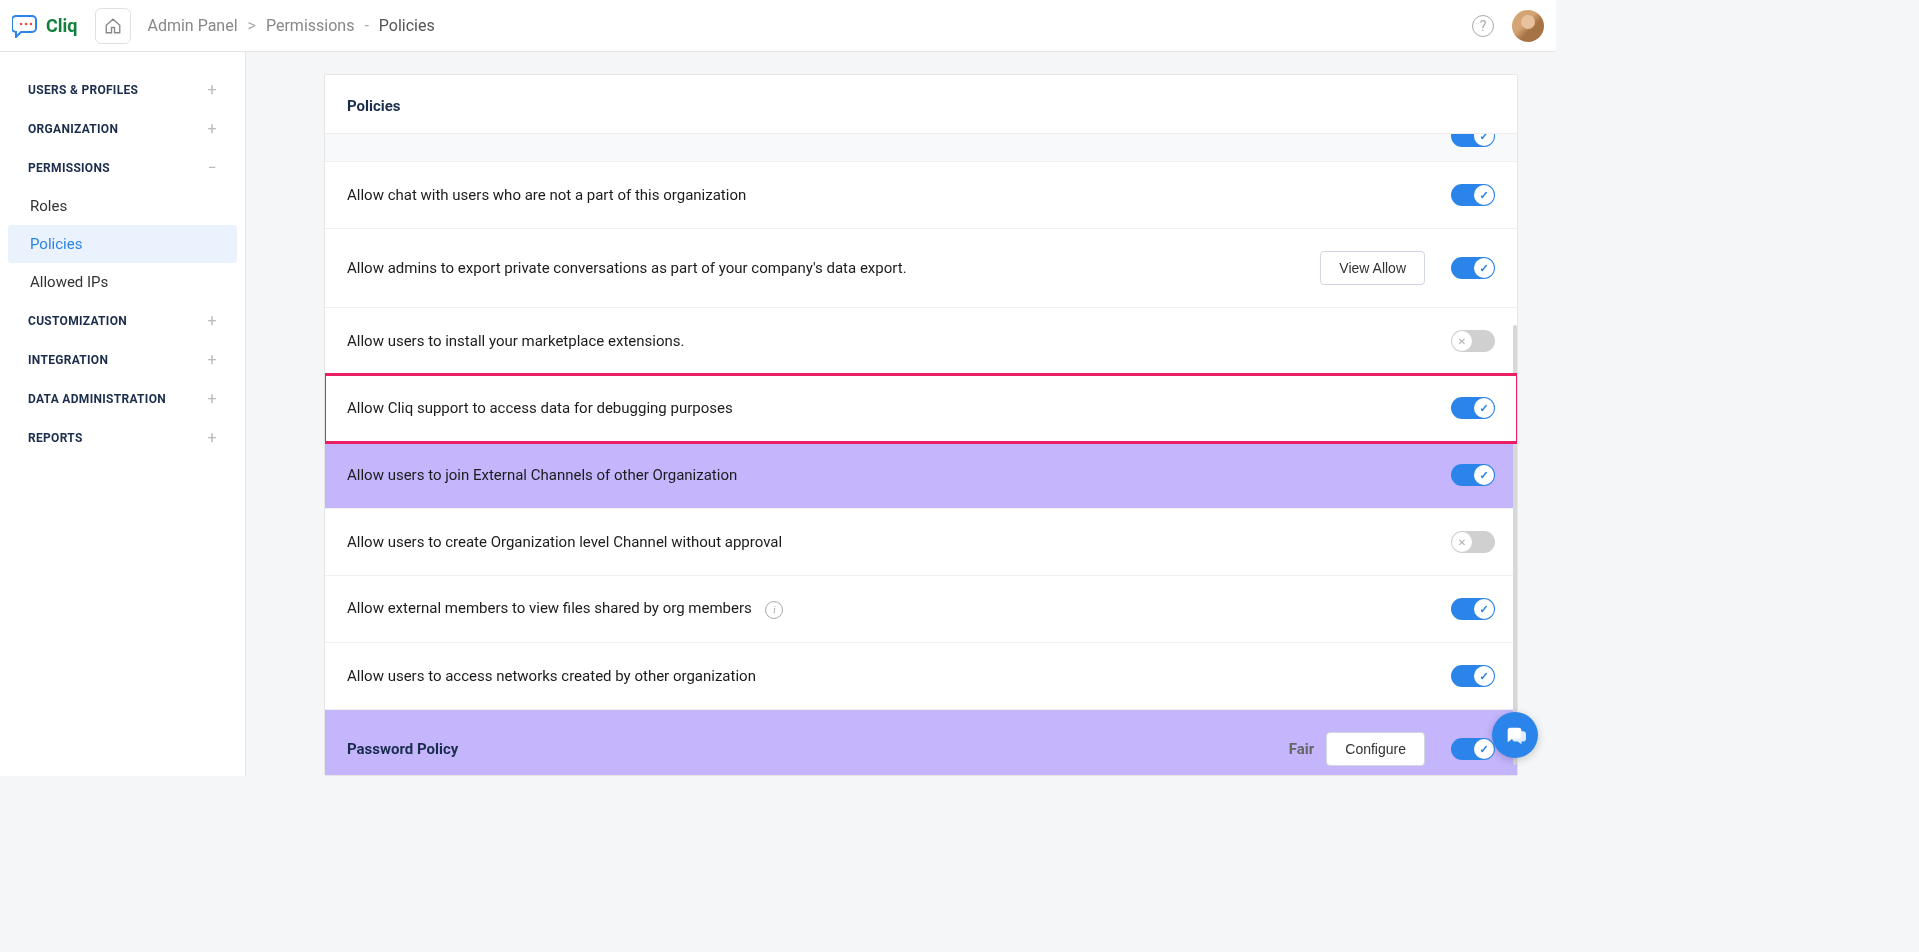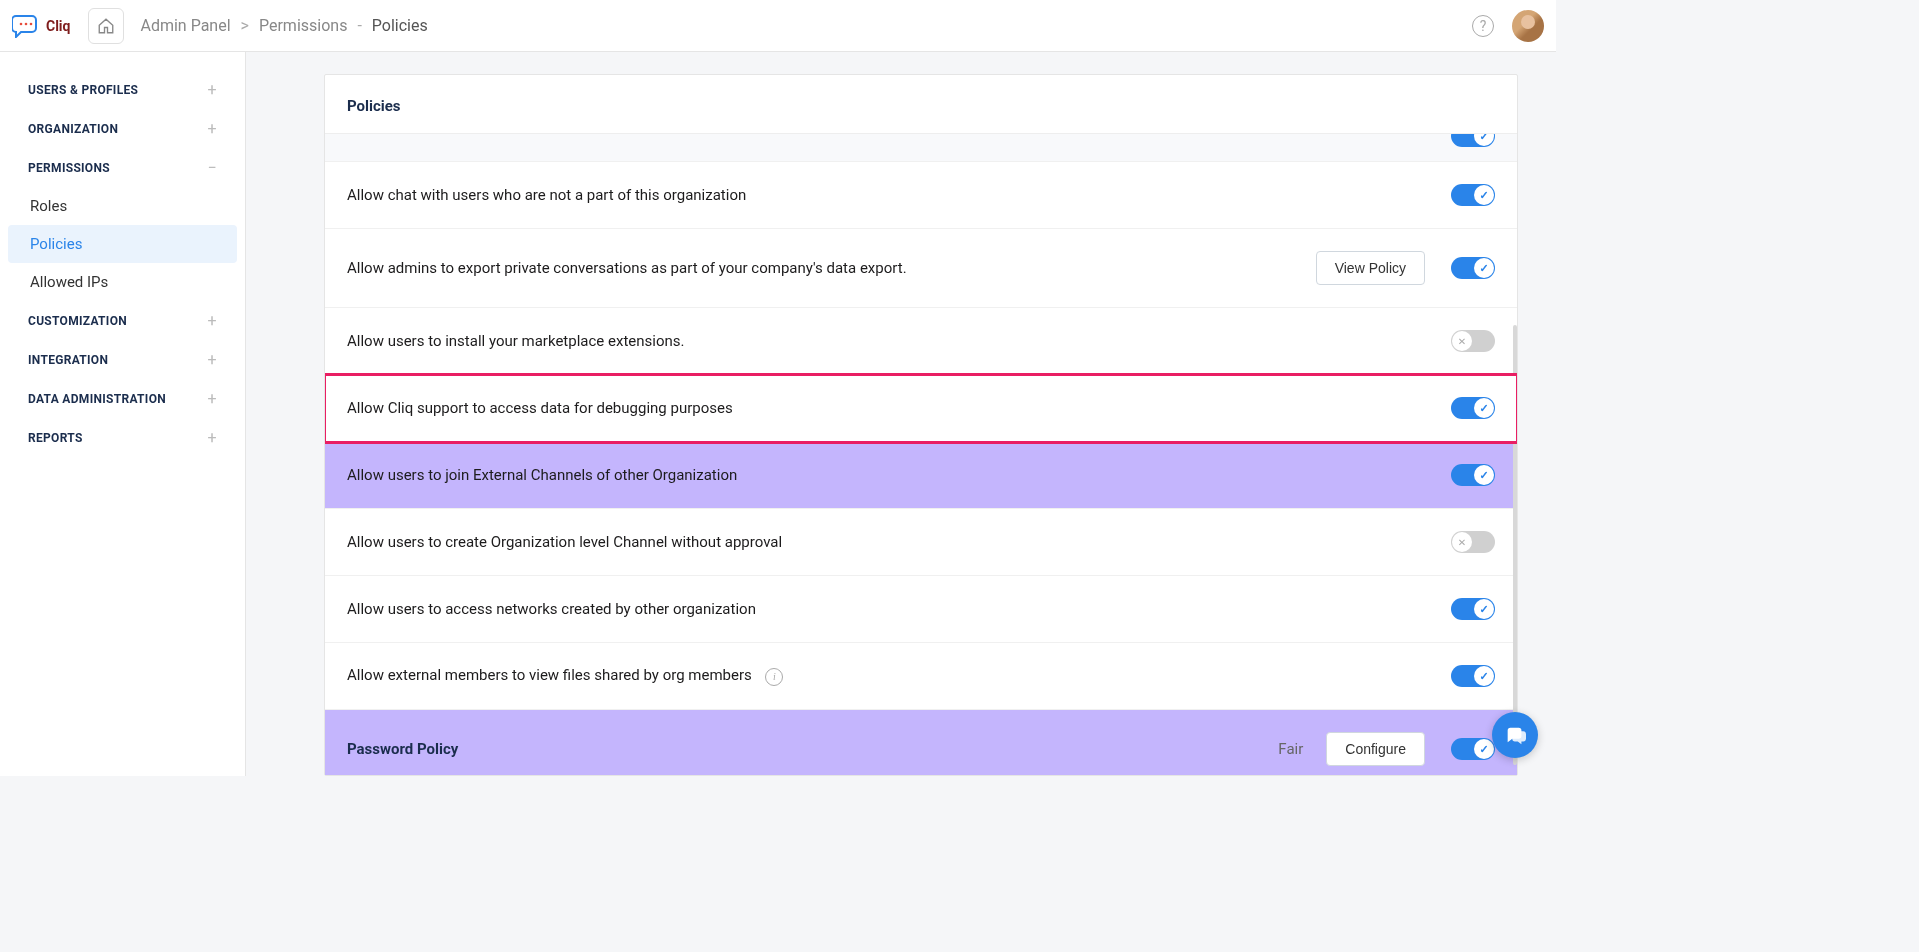--- a/index.html
+++ b/index.html
@@ -26,22 +26,22 @@
   gap: 6px;
   margin-right: 18px;
 }
 .logo-icon {
   width: 28px;
   height: 24px;
   position: relative;
 }
 .logo-text {
   font-weight: 700;
-  font-size: 14px;
-  color: #7f1d1d;
+  font-size: 18px;
+  color: #15803d;
 }
 .home-btn {
   width: 36px;
   height: 36px;
   border: 1px solid #e0e0e0;
   border-radius: 6px;
   display: flex;
   align-items: center;
   justify-content: center;
   margin-right: 16px;
@@ -197,21 +197,22 @@
   justify-content: center;
   font-size: 10px;
   color: #aaa;
   margin-left: 10px;
   font-style: italic;
   font-family: Georgia, serif;
 }
 .status-text {
   font-size: 15px;
   color: #666;
-  margin-right: 23px;
+  margin-right: 12px;
+  font-weight: bold;
 }
 .btn-outline {
   background: #fff;
   border: 1px solid #d0d7de;
   border-radius: 4px;
   padding: 8px 18px;
   font-size: 14px;
   color: #333;
   cursor: pointer;
   margin-right: 26px;
@@ -380,21 +381,21 @@
 
         <div class="policy-row">
           <span class="policy-label">Allow chat with users who are not a part of this organization</span>
           <div class="toggle on">
               <div class="knob"></div>
             </div>
         </div>
 
         <div class="policy-row">
           <span class="policy-label">Allow admins to export private conversations as part of your company's data export.</span>
-          <button class="btn-outline">View Policy</button>
+          <button class="btn-outline">View Allow</button>
           <div class="toggle on">
               <div class="knob"></div>
             </div>
         </div>
 
         <div class="policy-row">
           <span class="policy-label">Allow users to install your marketplace extensions.</span>
           <div class="toggle off">
               <div class="knob"></div>
             </div>
@@ -410,36 +411,36 @@
         <div class="policy-row alt">
           <span class="policy-label">Allow users to join External Channels of other Organization</span>
           <div class="toggle on">
               <div class="knob"></div>
             </div>
         </div>
 
         <div class="policy-row">
           <span class="policy-label">Allow users to create Organization level Channel without approval</span>
           <div class="toggle off">
-              <div class="knob"></div>
-            </div>
-        </div>
-
-        <div class="policy-row">
-          <span class="policy-label">Allow users to access networks created by other organization</span>
-          <div class="toggle on">
               <div class="knob"></div>
             </div>
         </div>
 
         <div class="policy-row">
           <span class="policy-label">
             <span>Allow external members to view files shared by org members</span>
             <span class="info-icon">i</span>
           </span>
+          <div class="toggle on">
+              <div class="knob"></div>
+            </div>
+        </div>
+
+        <div class="policy-row">
+          <span class="policy-label">Allow users to access networks created by other organization</span>
           <div class="toggle on">
               <div class="knob"></div>
             </div>
         </div>
 
         <div class="policy-row alt">
           <span class="policy-label bold">Password Policy</span>
           <span class="status-text">Fair</span>
           <button class="btn-outline">Configure</button>
           <div class="toggle on">

